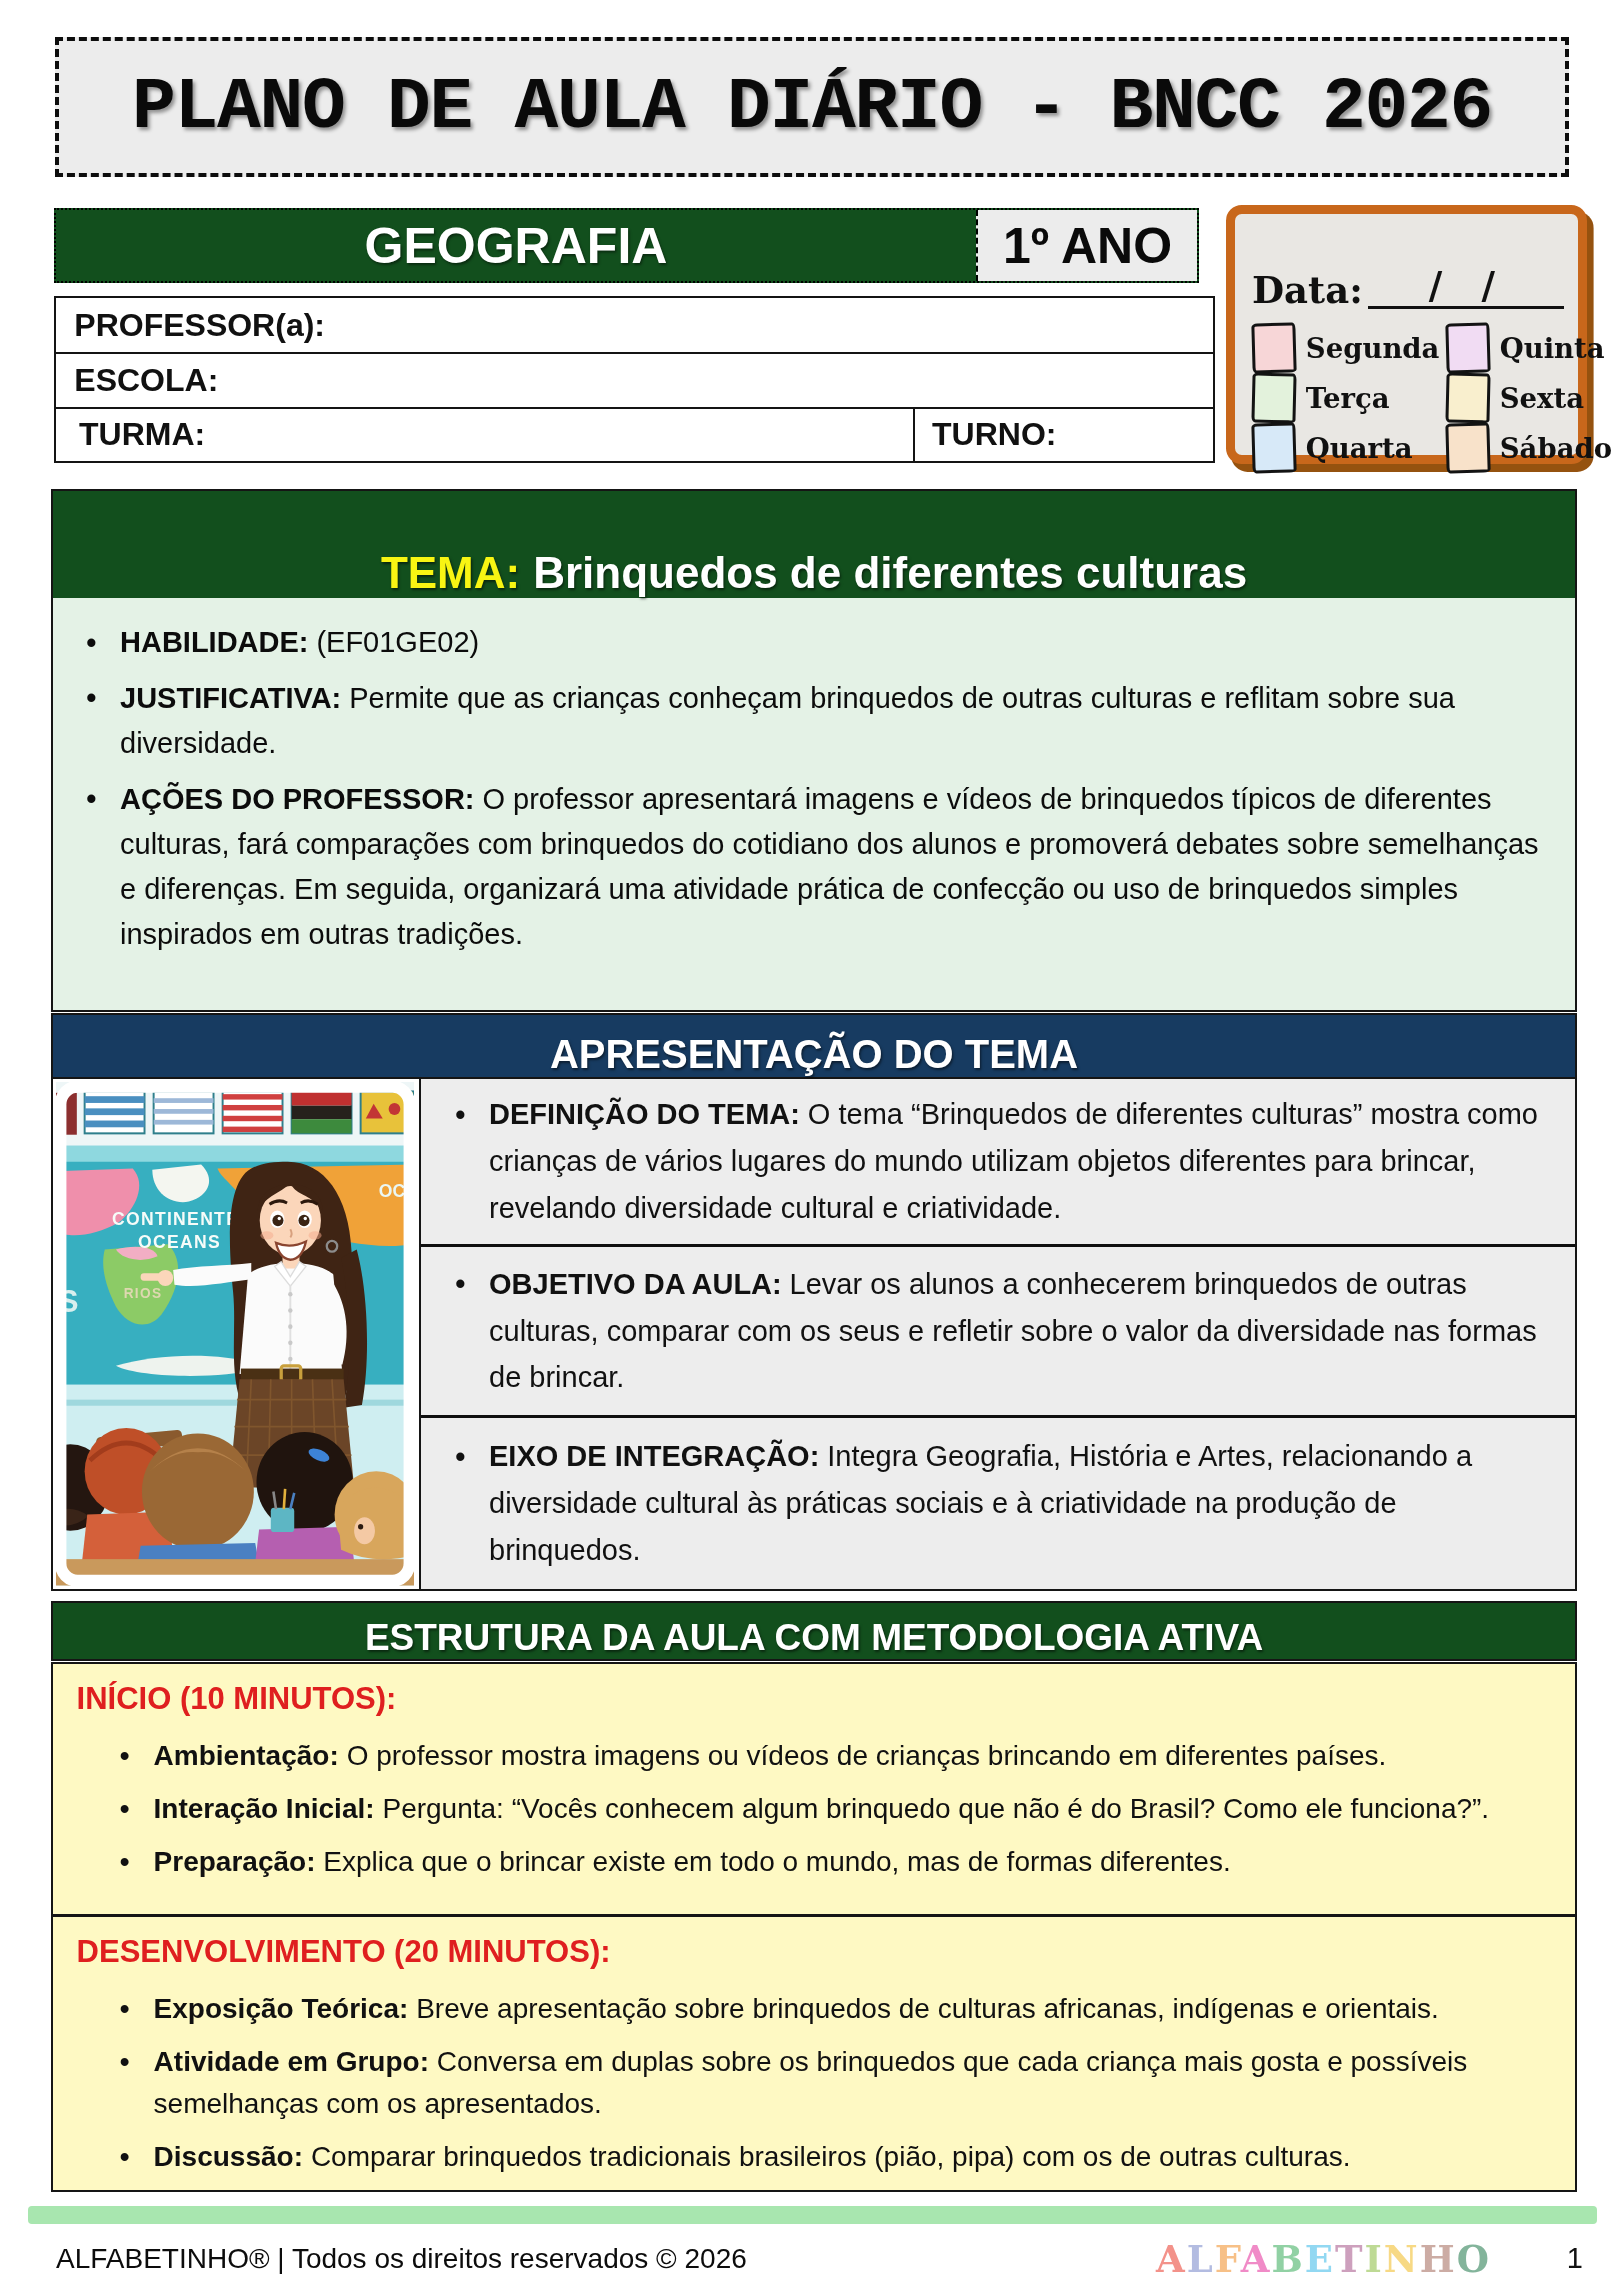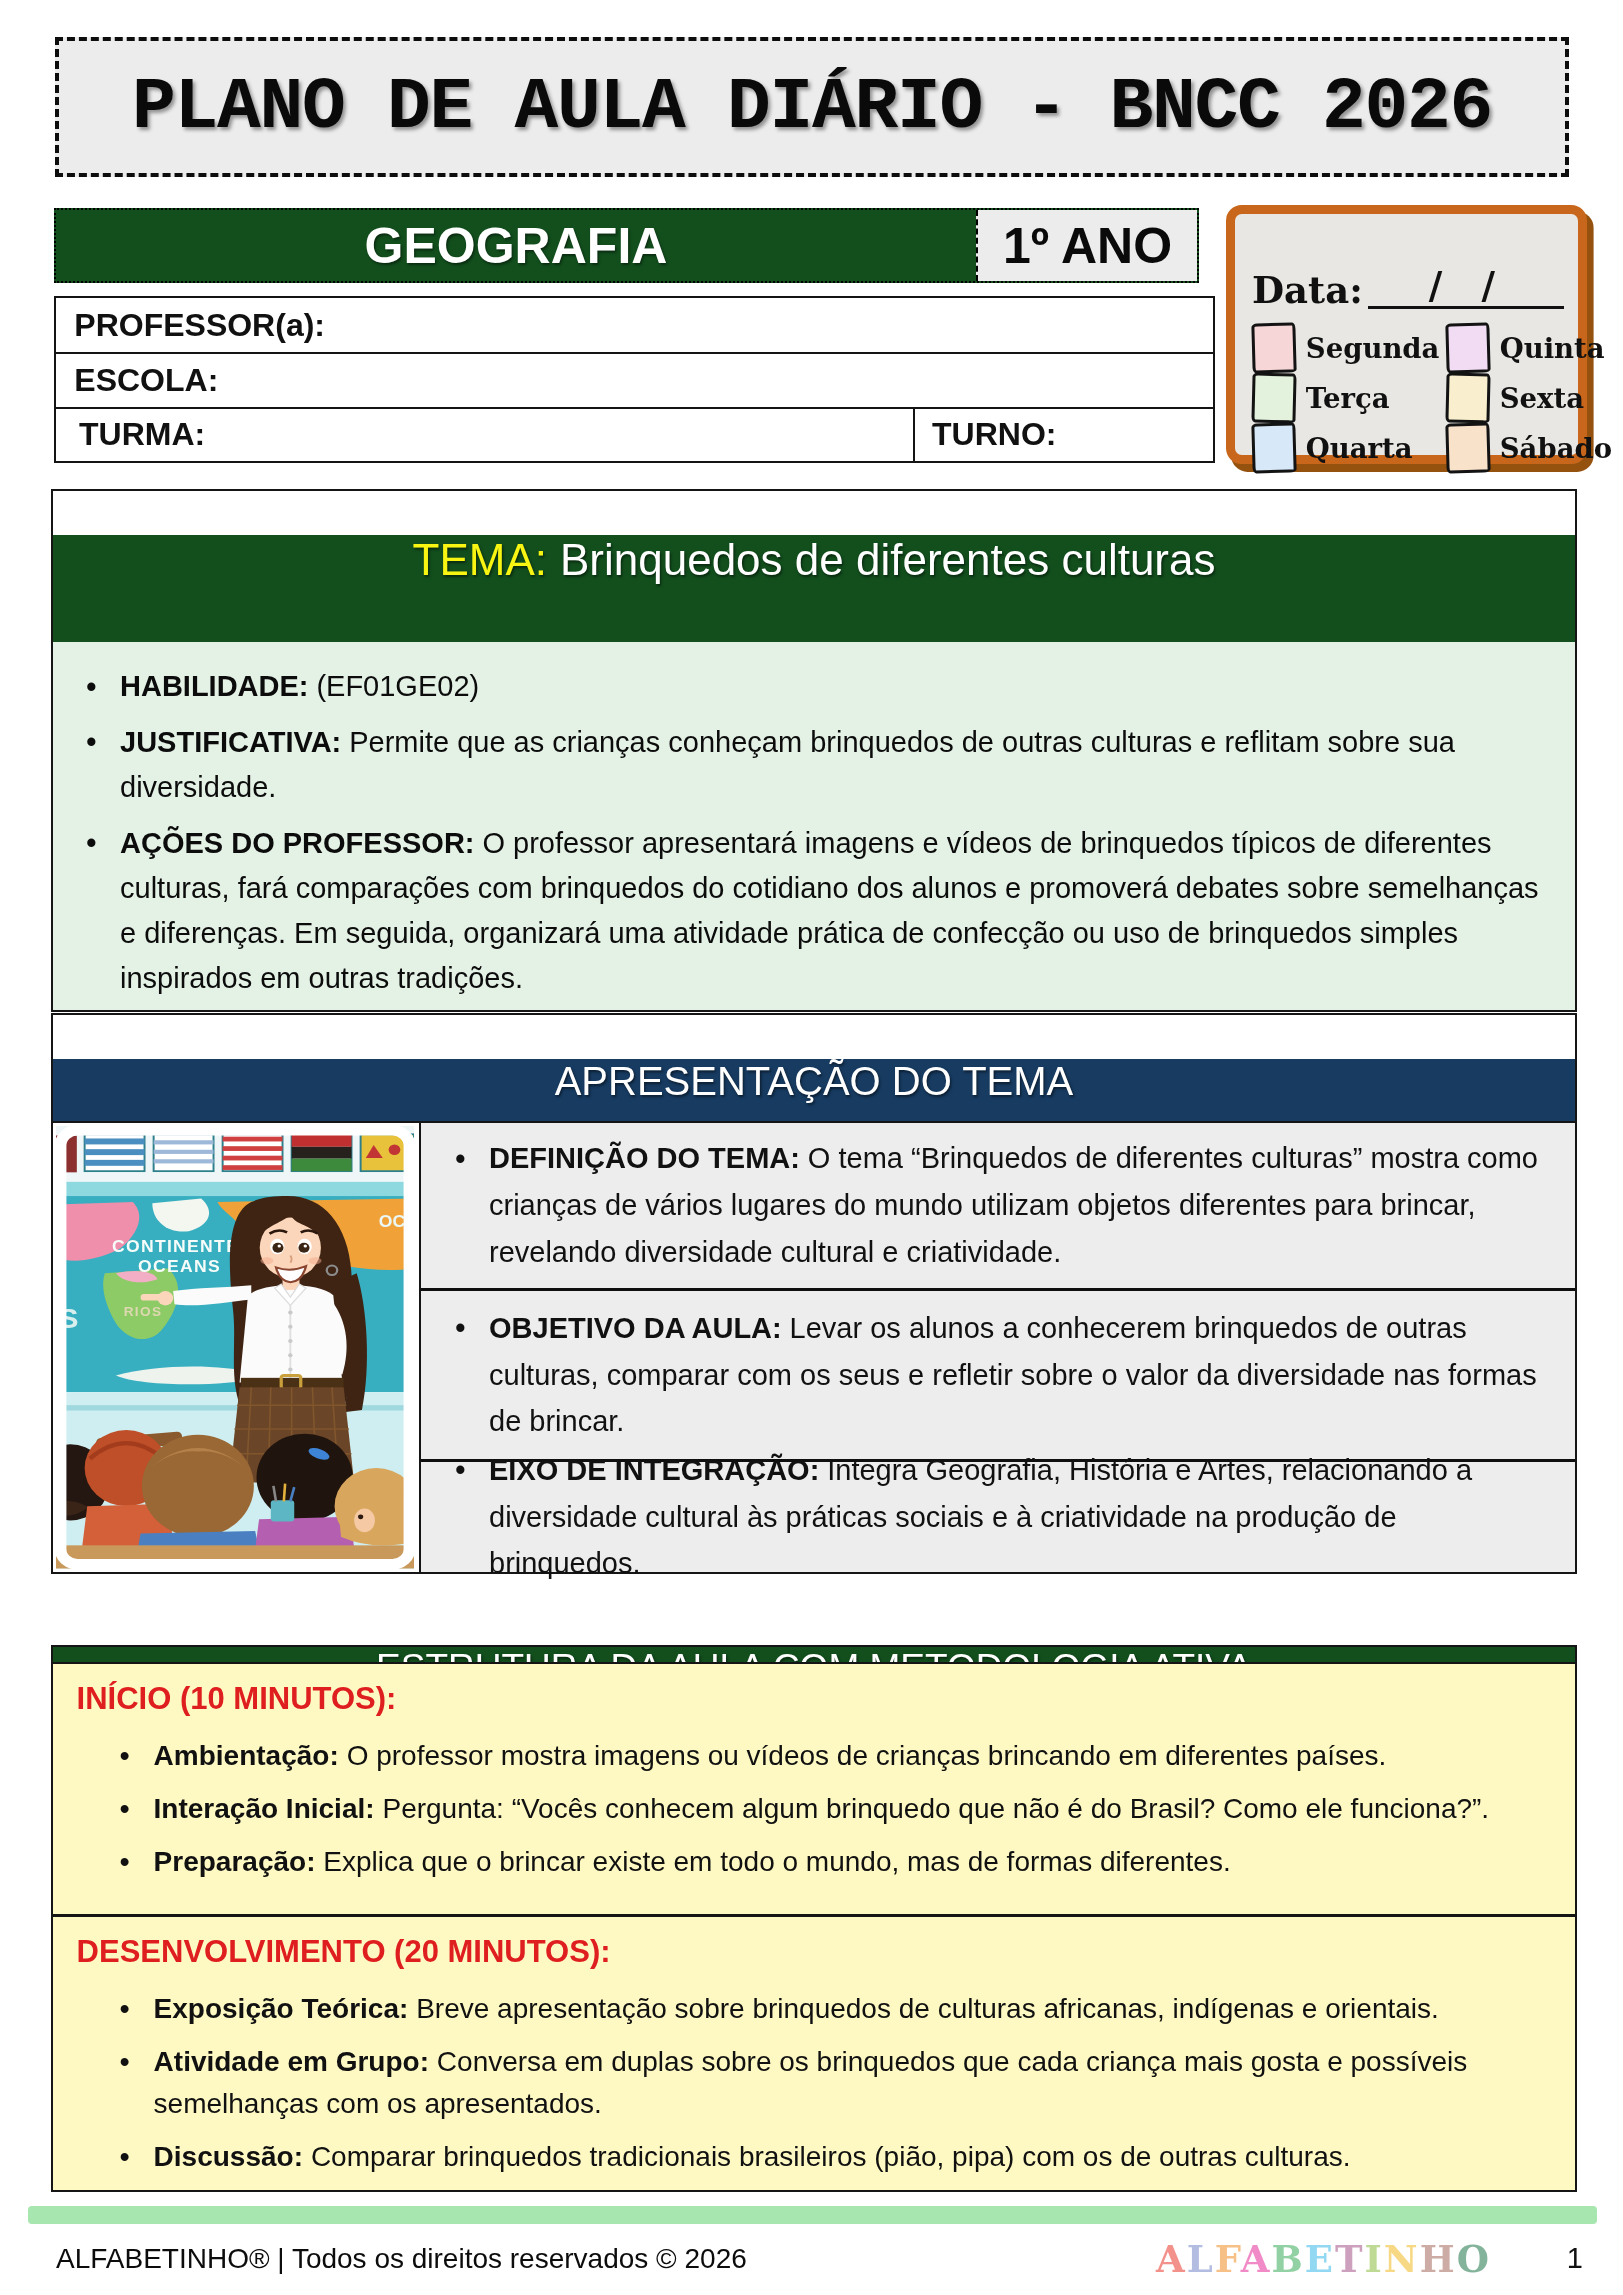--- a/index.html
+++ b/index.html
@@ -65,22 +65,22 @@
   .day-box {
     width:44px; height:50px; border:3.3px solid #131313; flex:0 0 auto;
     border-radius:5.9px 3.3px 7.2px 3.9px / 3.9px 6.5px 3.3px 5.9px;
   }
   .day:nth-child(odd) .day-box { transform:rotate(-1.6deg); }
   .day:nth-child(even) .day-box { transform:rotate(1.4deg); }
   .day-label { font-weight:700; font-size:27.5px; white-space:nowrap; }
 
   
   .sec-header {
-    display:flex; align-items:flex-start; justify-content:center;
-    color:#fff; font-weight:400; text-shadow:1.3px 2px 2.6px rgba(0,0,0,.5);margin-top:44px;
+    display:flex; align-items:flex-end; justify-content:center;
+    color:#fff; font-weight:700; text-shadow:1.3px 2px 2.6px rgba(0,0,0,.5);
   }
 
   
   .tema-section {
     position:absolute; top:489px; left:51px; width:1526px; height:523px;
     border:2.6px solid #151515; overflow:hidden;
   }
   .tema-header { height:107px; background:var(--green,#124f1d); gap:13px; font-size:44px; }
   .tema-header .tema-label { color:var(--tema-yellow,#f8f513); }
   .tema-body {
@@ -97,21 +97,21 @@
   .apres-header { height:62px; background:var(--navy,#173b61); font-size:40px; }
   .apres-table { display:flex; border-top:2.6px solid #151515; }
   .img-cell { width:368px; background:#fff; border-right:2.6px solid #151515; position:relative; }
   .img-cell svg { position:absolute; top:3.3px; left:3.3px; width:358px; height:calc(100% - 6.5px); }
   .apres-rows { flex:1; display:flex; flex-direction:column; }
   .apres-row {
     background:var(--cell-gray,#ededed); display:flex; align-items:center;
     padding:0 27.5px 0 68px; font-size:29px; line-height:1.62;
   }
   .apres-row + .apres-row { border-top:3.3px solid #0f0f0f; }
-  .apres-row:nth-child(1) { height:165px; } .apres-row:nth-child(2) { height:171px; } .apres-row:nth-child(3) { height:113px; }
+  .apres-row:nth-child(1) { height:165px; } .apres-row:nth-child(2) { height:171px; } .apres-row:nth-child(3) { height:174px; }
   .apres-item { position:relative; }
   .apres-item::before { content:"•"; position:absolute; left:-34px; top:-1.3px; font-size:1.05em; }
 
   
   .estr-header {
     position:absolute; top:1601px; left:51px; width:1526px; height:60px;
     background:var(--green,#124f1d); border:2px solid #151515; font-size:37px;
   }
   .estr-box {
     position:absolute; left:51px; width:1526px; background:#fef9c3;

